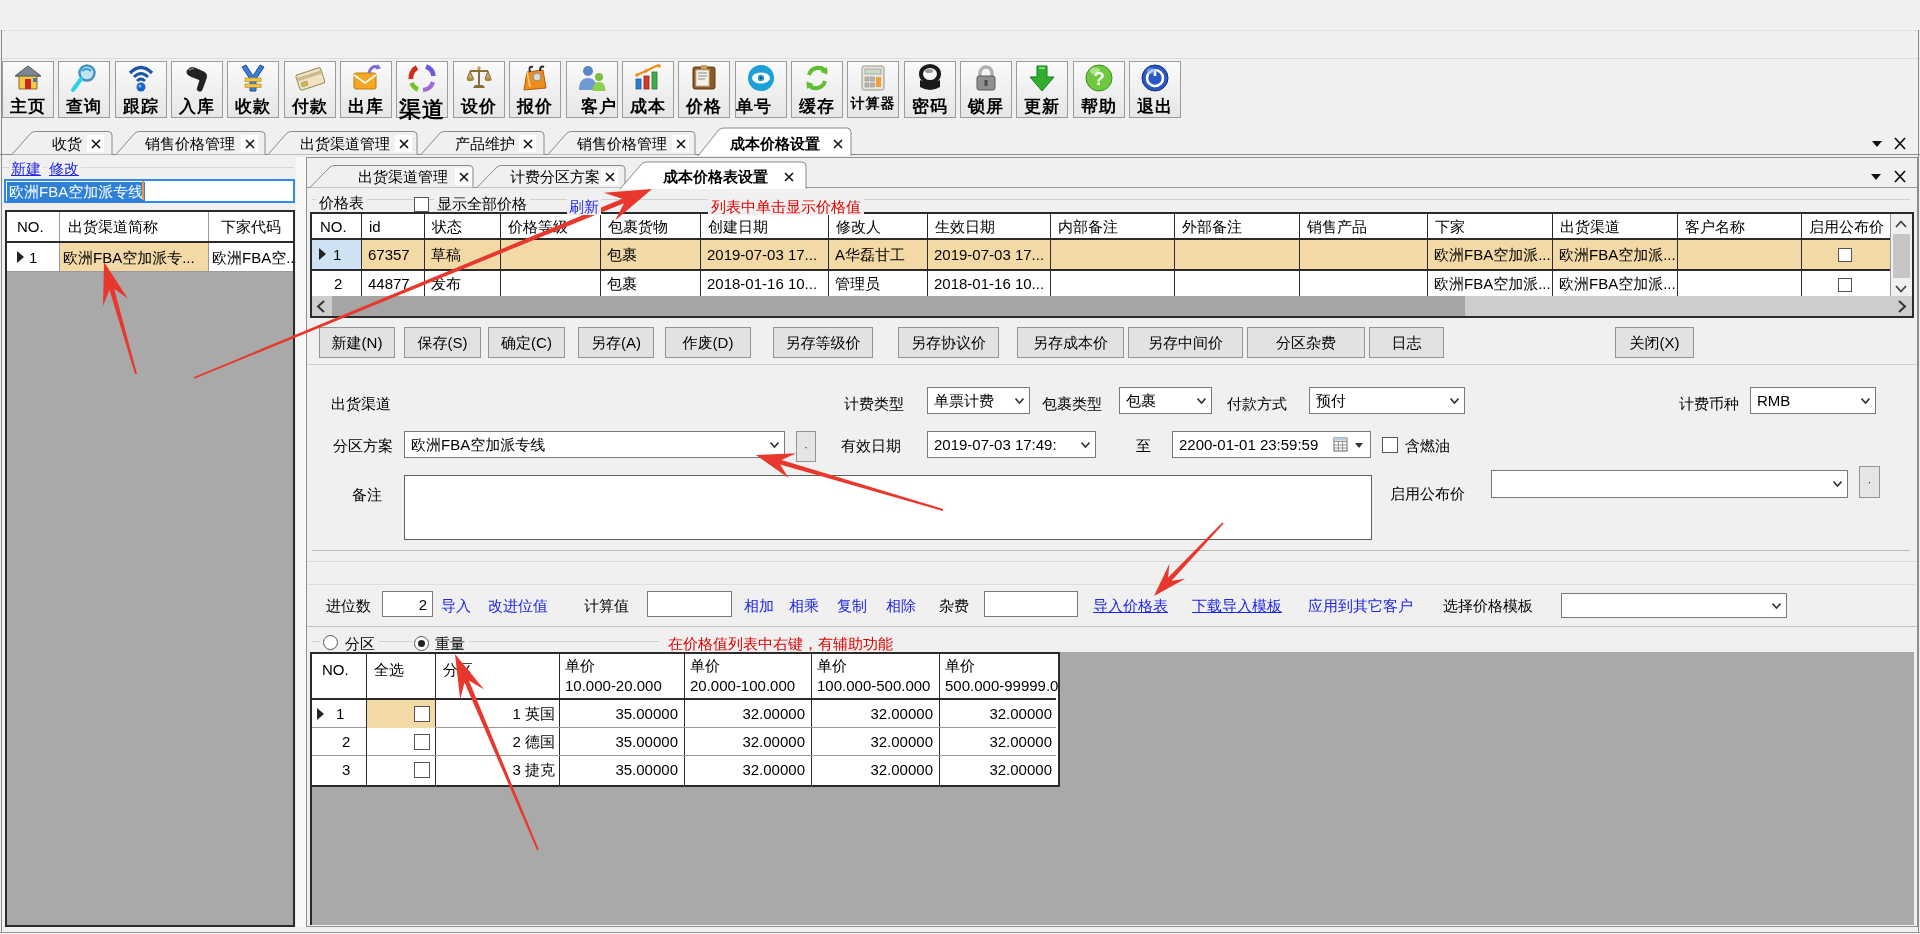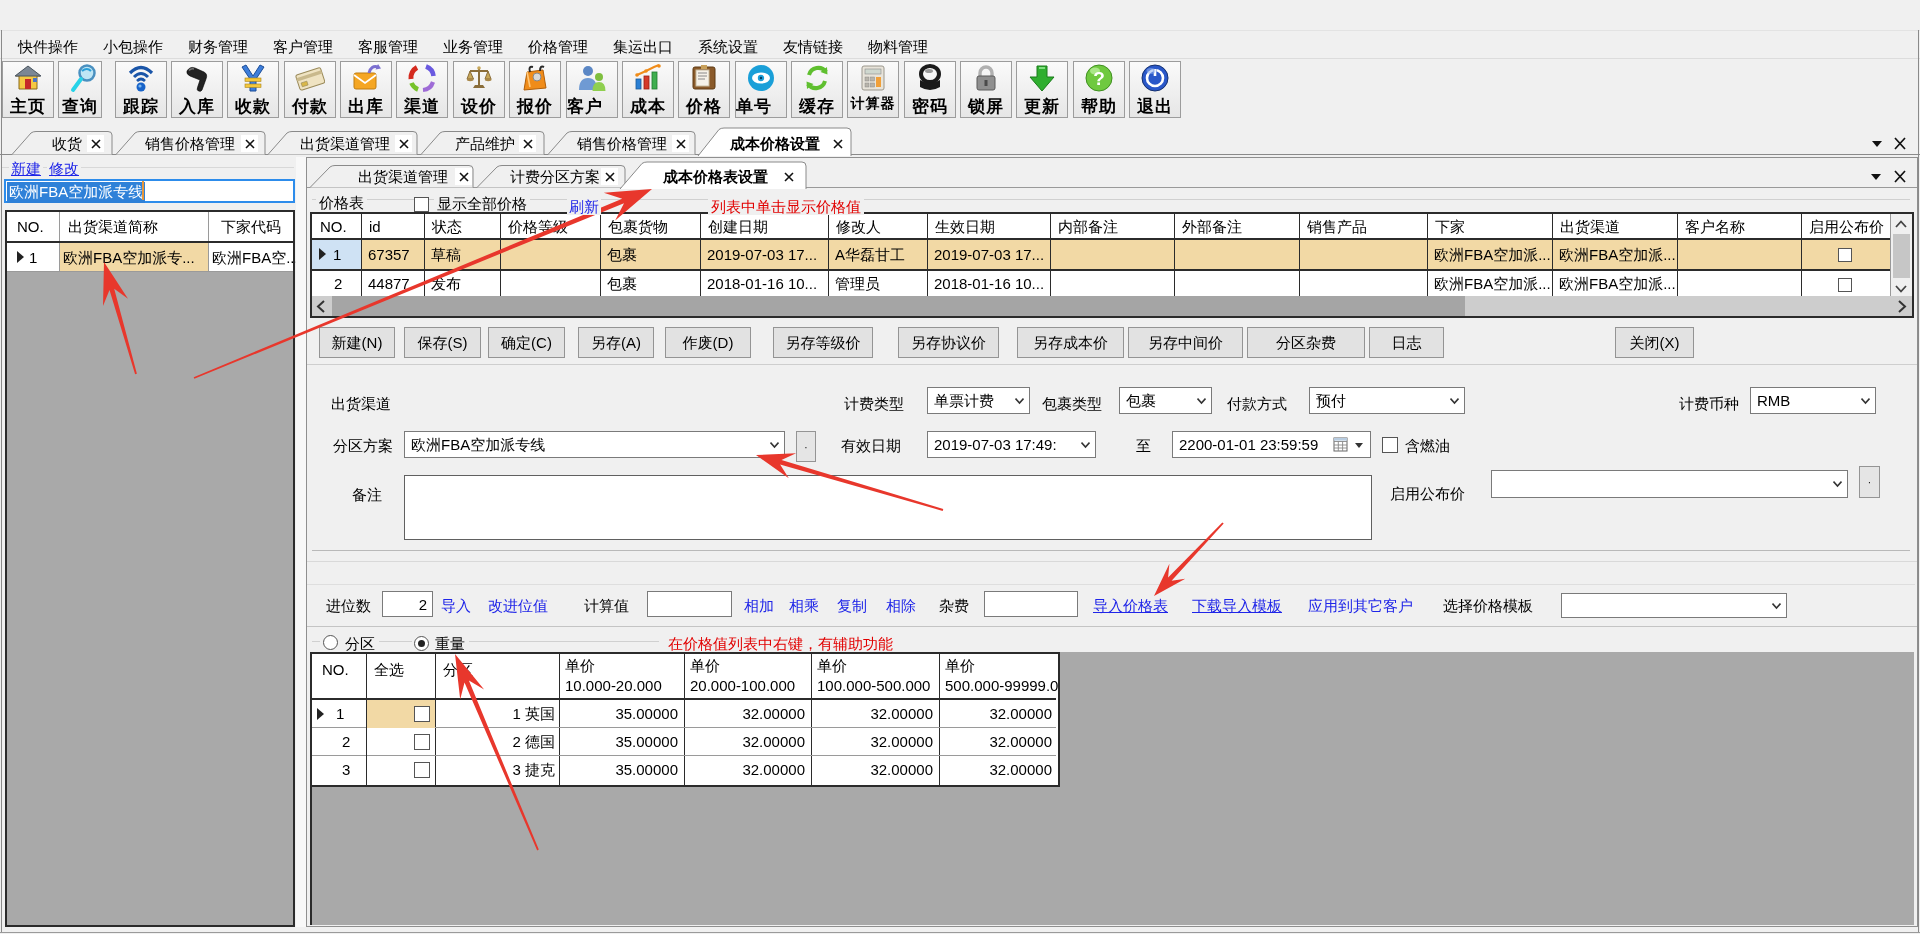--- a/index.html
+++ b/index.html
@@ -19,45 +19,32 @@
 .cb{position:absolute;width:15px;height:15px;background:#fff;border:1px solid #555;box-sizing:border-box;}
 .tabtext{position:absolute;font-size:15px;white-space:nowrap;color:#000;line-height:16px;}
 .xbox{position:absolute;width:17px;height:17px;background:#fff;text-align:center;}
 .xbox svg{margin-top:3px;}
 .hline{position:absolute;height:1px;}
 .vline{position:absolute;width:1px;}
 </style></head>
 <body>
 <div id="app">
 <div class="hline" style="left:0;top:30px;width:1920px;background:#e3e3e3;"></div>
-<div class="abs" id="menubar" style="left:0;top:31px;width:1920px;height:27px;background:#f0f0f0;">
-<span style="position:absolute;left:18px;top:7px;">快件操作</span>
-<span style="position:absolute;left:103px;top:7px;">小包操作</span>
-<span style="position:absolute;left:188px;top:7px;">财务管理</span>
-<span style="position:absolute;left:273px;top:7px;">客户管理</span>
-<span style="position:absolute;left:358px;top:7px;">客服管理</span>
-<span style="position:absolute;left:443px;top:7px;">业务管理</span>
-<span style="position:absolute;left:528px;top:7px;">价格管理</span>
-<span style="position:absolute;left:613px;top:7px;">集运出口</span>
-<span style="position:absolute;left:698px;top:7px;">系统设置</span>
-<span style="position:absolute;left:783px;top:7px;">友情链接</span>
-<span style="position:absolute;left:868px;top:7px;">物料管理</span>
-</div>
 <div class="hline" style="left:0;top:58px;width:1920px;background:#dcdcdc;"></div>
 <div class="abs" style="left:0;top:59px;width:1920px;height:69px;background:#f0f0f0;">
 <div class="abs" style="left:2px;top:2px;width:52px;height:57px;background:linear-gradient(#fafafa,#e6e6e6);border:1px solid #9c9c9c;box-sizing:border-box;">
 <svg style="position:absolute;left:10px;top:1px;" width="30" height="30" viewBox="0 0 30 30">
           <path d="M15 4 L27 13 H24 V26 H6 V13 H3 Z" fill="#f5c842" stroke="#8a6a1a" stroke-width="1"></path>
           <path d="M15 3 L28 13 H2 Z" fill="#7b8794" stroke="#4a5560" stroke-width="1"></path>
           <rect x="12" y="16" width="6" height="10" fill="#c62828"></rect>
           <rect x="20" y="15" width="4" height="4" fill="#4a75c4"></rect>
         </svg>
 <div style="position:absolute;left:0;top:33px;width:100%;text-align:center;font-family:'Liberation Serif',serif;font-weight:bold;font-size:17px;letter-spacing:1px;">主页</div>
 </div>
-<div class="abs" style="left:58px;top:2px;width:44px;height:57px;background:linear-gradient(#fafafa,#e6e6e6);border:1px solid #9c9c9c;box-sizing:border-box;">
+<div class="abs" style="left:58px;top:2px;width:52px;height:57px;background:linear-gradient(#fafafa,#e6e6e6);border:1px solid #9c9c9c;box-sizing:border-box;">
 <svg style="position:absolute;left:10px;top:1px;" width="30" height="30" viewBox="0 0 30 30">
           <circle cx="18" cy="10" r="7.5" fill="#bfe6f5" stroke="#4a90c0" stroke-width="2.5"></circle>
           <path d="M12 16 L4 27" stroke="#27d3e8" stroke-width="4" stroke-linecap="round"></path>
           <path d="M13 8 q5 -4 9 0" stroke="#2a9fd8" stroke-width="2" fill="none"></path>
         </svg>
 <div style="position:absolute;left:0;top:33px;width:100%;text-align:center;font-family:'Liberation Serif',serif;font-weight:bold;font-size:17px;letter-spacing:1px;">查询</div>
 </div>
 <div class="abs" style="left:115px;top:2px;width:52px;height:57px;background:linear-gradient(#fafafa,#e6e6e6);border:1px solid #9c9c9c;box-sizing:border-box;">
 <svg style="position:absolute;left:10px;top:1px;" width="30" height="30" viewBox="0 0 30 30">
           <path d="M4 10 Q15 -1 26 10" stroke="#1a55a8" stroke-width="3.2" fill="none"></path>
@@ -102,21 +89,21 @@
         </svg>
 <div style="position:absolute;left:0;top:33px;width:100%;text-align:center;font-family:'Liberation Serif',serif;font-weight:bold;font-size:17px;letter-spacing:1px;">出库</div>
 </div>
 <div class="abs" style="left:396px;top:2px;width:52px;height:57px;background:linear-gradient(#fafafa,#e6e6e6);border:1px solid #9c9c9c;box-sizing:border-box;">
 <svg style="position:absolute;left:10px;top:1px;" width="30" height="30" viewBox="0 0 30 30">
           <path d="M10 4.5 A 11.5 11.5 0 0 0 4 16" stroke="#d42a1e" stroke-width="5" fill="none"></path>
           <path d="M19 3.5 A 11.5 11.5 0 0 1 26.5 13" stroke="#6a5ae0" stroke-width="4.6" fill="none"></path>
           <path d="M26 19 A 11.5 11.5 0 0 1 16 27" stroke="#8a4ad0" stroke-width="4.2" fill="none" opacity="0.8"></path>
           <path d="M11 26.5 A 11.5 11.5 0 0 1 4.5 20" stroke="#76c22a" stroke-width="4.6" fill="none"></path>
         </svg>
-<div style="position:absolute;left:0;top:33px;width:100%;text-align:center;font-family:Liberation Sans, sans-serif;font-weight:bold;font-size:17px;letter-spacing:1px;">渠道</div>
+<div style="position:absolute;left:0;top:33px;width:100%;text-align:center;font-family:Liberation Sans, sans-serif;font-weight:bold;font-size:22px;letter-spacing:1px;">渠道</div>
 </div>
 <div class="abs" style="left:453px;top:2px;width:52px;height:57px;background:linear-gradient(#fafafa,#e6e6e6);border:1px solid #9c9c9c;box-sizing:border-box;">
 <svg style="position:absolute;left:10px;top:1px;" width="30" height="30" viewBox="0 0 30 30">
           <path d="M15 4 V23" stroke="#8a6d3a" stroke-width="2"></path>
           <path d="M6 8 H24" stroke="#8a6d3a" stroke-width="2"></path>
           <path d="M6 8 L3 16 H9.5 Z" fill="#c8a85a" stroke="#8a6d3a"></path>
           <path d="M24 8 L21 16 H27 Z" fill="#c8a85a" stroke="#8a6d3a"></path>
           <ellipse cx="6.2" cy="16.6" rx="3.4" ry="1.6" fill="#a9884a"></ellipse>
           <ellipse cx="24.2" cy="16.6" rx="3.4" ry="1.6" fill="#a9884a"></ellipse>
           <path d="M9 25 H21 L19 22 H11 Z" fill="#8a6d3a"></path>
@@ -133,21 +120,21 @@
         </svg>
 <div style="position:absolute;left:0;top:33px;width:100%;text-align:center;font-family:'Liberation Serif',serif;font-weight:bold;font-size:17px;letter-spacing:1px;">报价</div>
 </div>
 <div class="abs" style="left:566px;top:2px;width:52px;height:57px;background:linear-gradient(#fafafa,#e6e6e6);border:1px solid #9c9c9c;box-sizing:border-box;">
 <svg style="position:absolute;left:10px;top:1px;" width="30" height="30" viewBox="0 0 30 30">
           <circle cx="11" cy="8" r="5" fill="#5b87c5"></circle>
           <path d="M2 27 Q2 15 11 15 Q20 15 20 27 Z" fill="#6f9ad3"></path>
           <circle cx="22" cy="14" r="4" fill="#7fbf3f"></circle>
           <path d="M15.5 28 Q15.5 19 22 19 Q28.5 19 28.5 28 Z" fill="#8fcf4f"></path>
         </svg>
-<div style="position:absolute;left:0;top:33px;width:100%;text-align:left;font-family:'Liberation Serif',serif;font-weight:bold;font-size:17px;letter-spacing:1px;">客户</div>
+<div style="position:absolute;left:0;top:33px;width:100%;text-align:right;font-family:'Liberation Serif',serif;font-weight:bold;font-size:17px;letter-spacing:1px;">客户</div>
 </div>
 <div class="abs" style="left:622px;top:2px;width:52px;height:57px;background:linear-gradient(#fafafa,#e6e6e6);border:1px solid #9c9c9c;box-sizing:border-box;">
 <svg style="position:absolute;left:10px;top:1px;" width="30" height="30" viewBox="0 0 30 30">
           <rect x="3" y="16" width="5" height="10" fill="#2a7fd4" stroke="#1a5a9a" stroke-width="0.8"></rect>
           <rect x="11" y="13" width="5" height="13" fill="#d43a2a" stroke="#9a1f12" stroke-width="0.8"></rect>
           <rect x="19" y="9" width="5" height="17" fill="#3fae4f" stroke="#1f7a2f" stroke-width="0.8"></rect>
           <path d="M4 12 L13 8 L21 4 L26 2" stroke="#f08c1a" stroke-width="2" fill="none"></path>
           <circle cx="4" cy="12" r="1.8" fill="#f08c1a"></circle>
           <circle cx="13" cy="8" r="1.8" fill="#f08c1a"></circle>
           <circle cx="26" cy="3" r="1.8" fill="#f08c1a"></circle>

